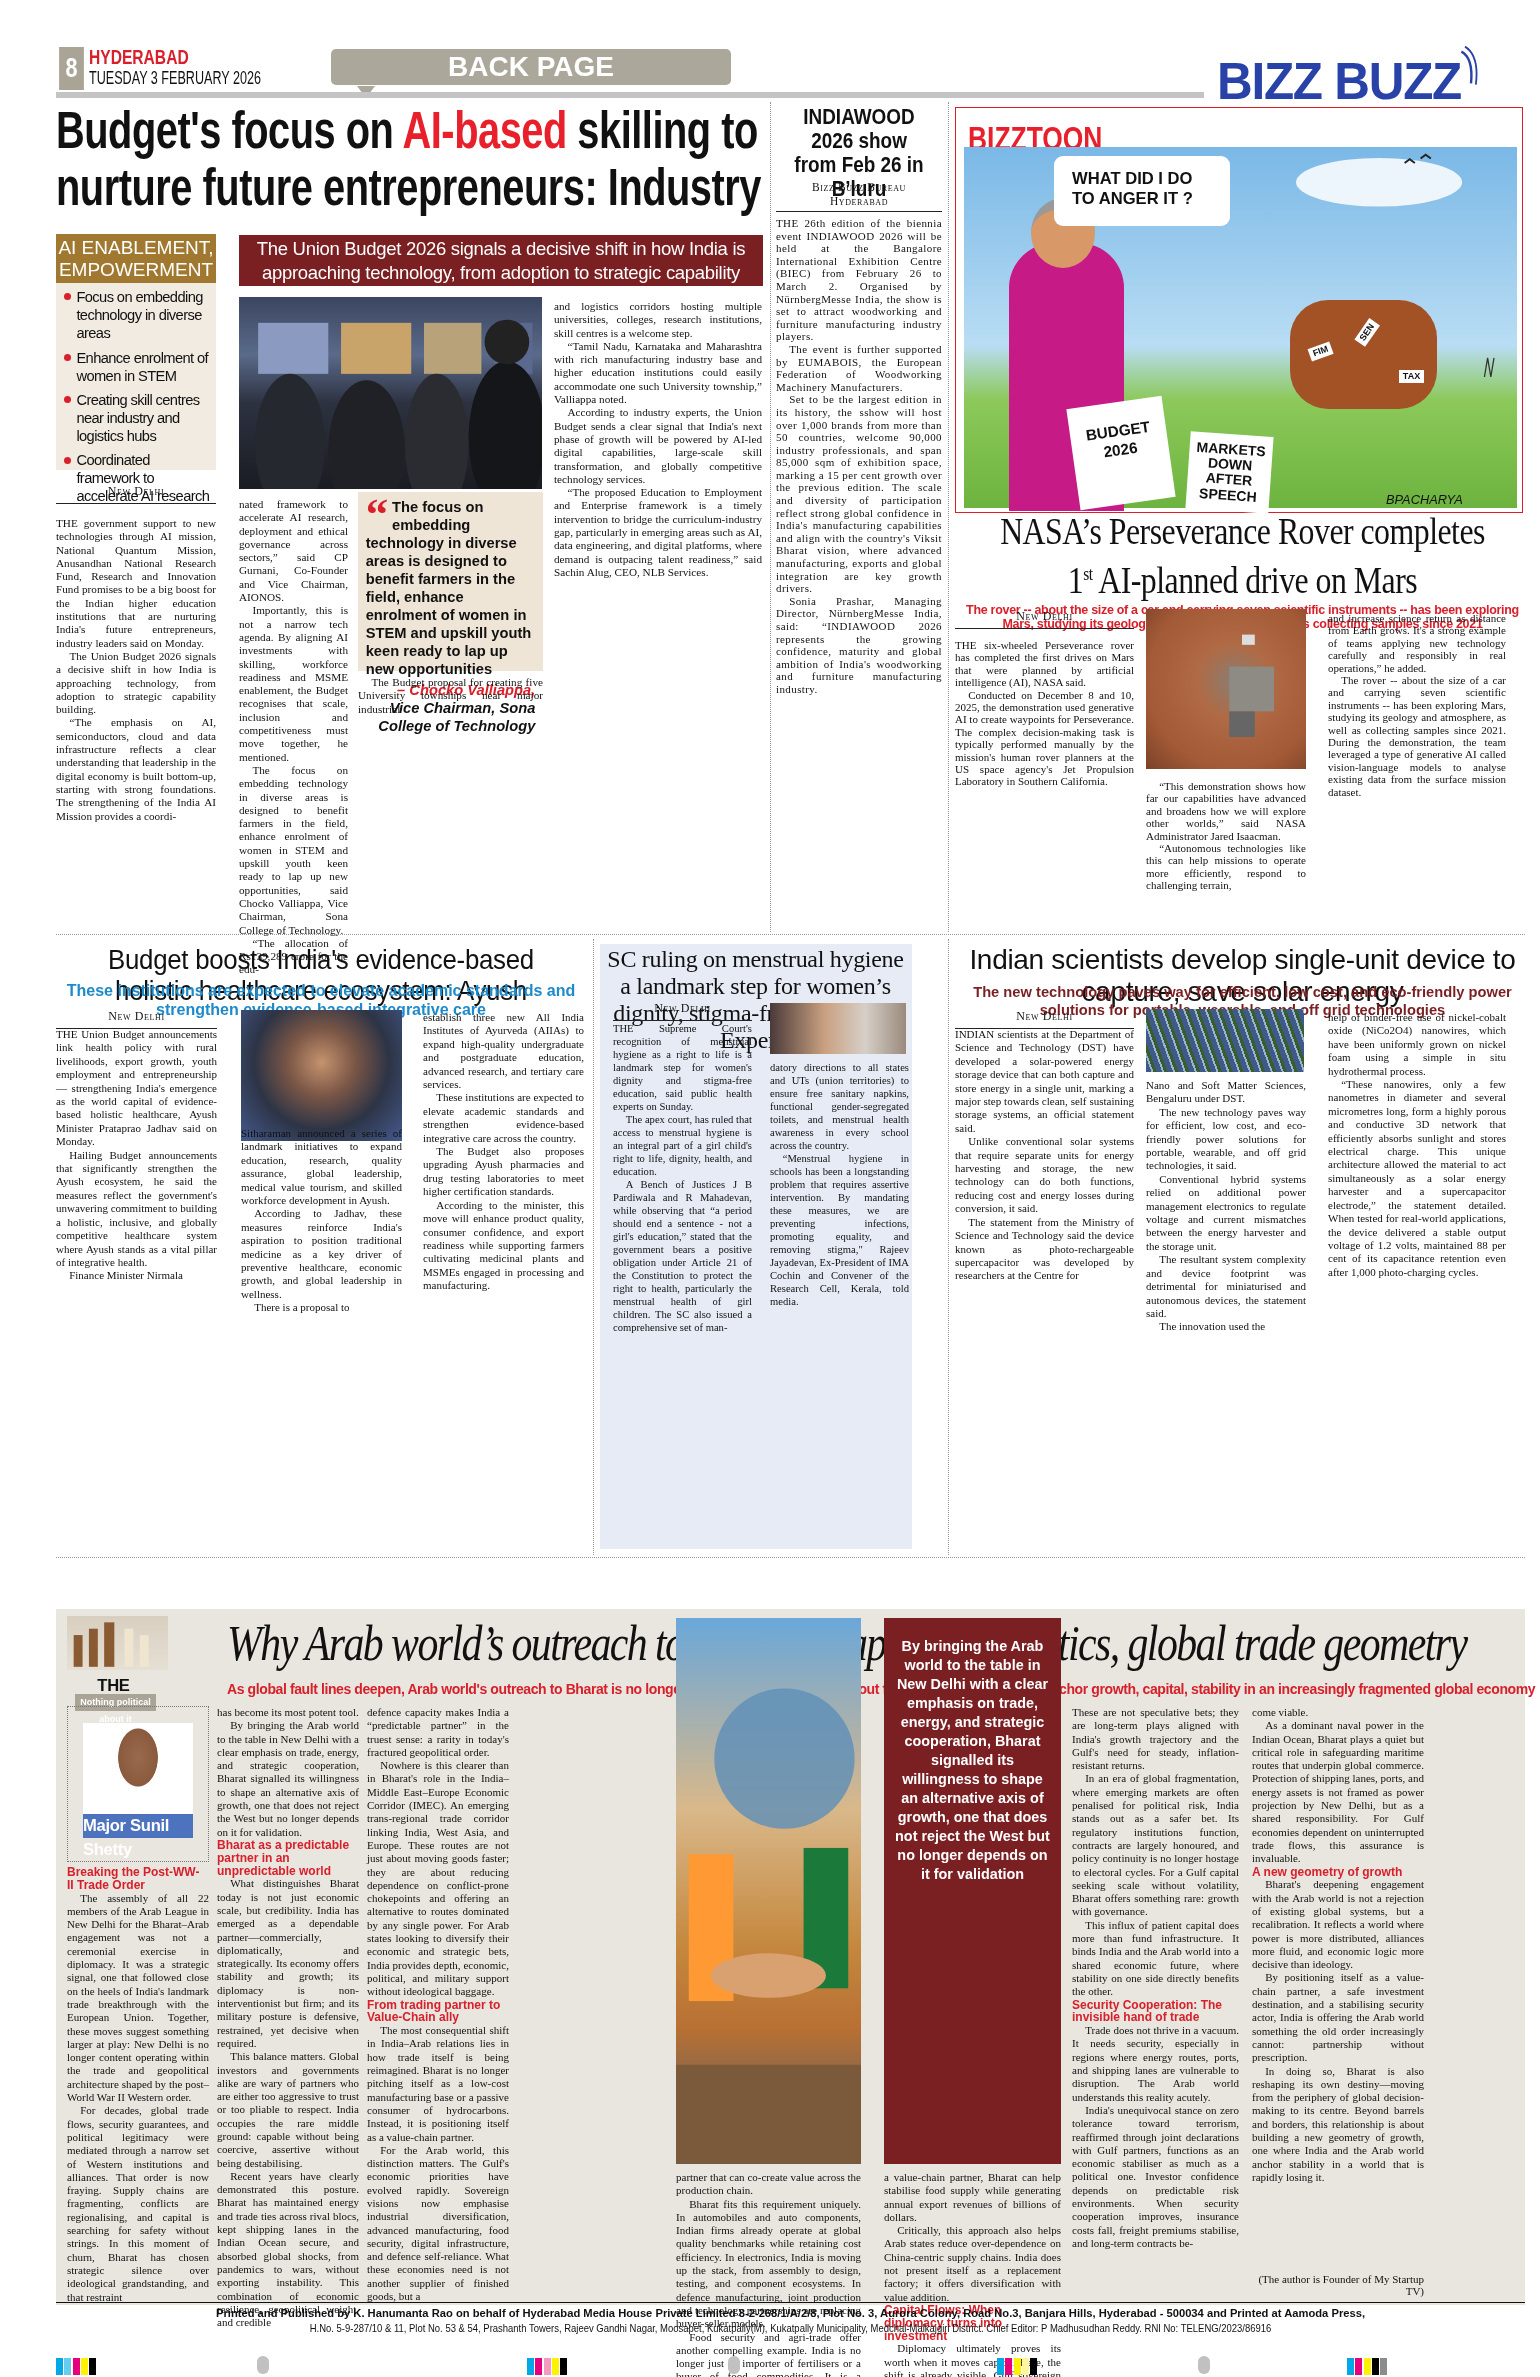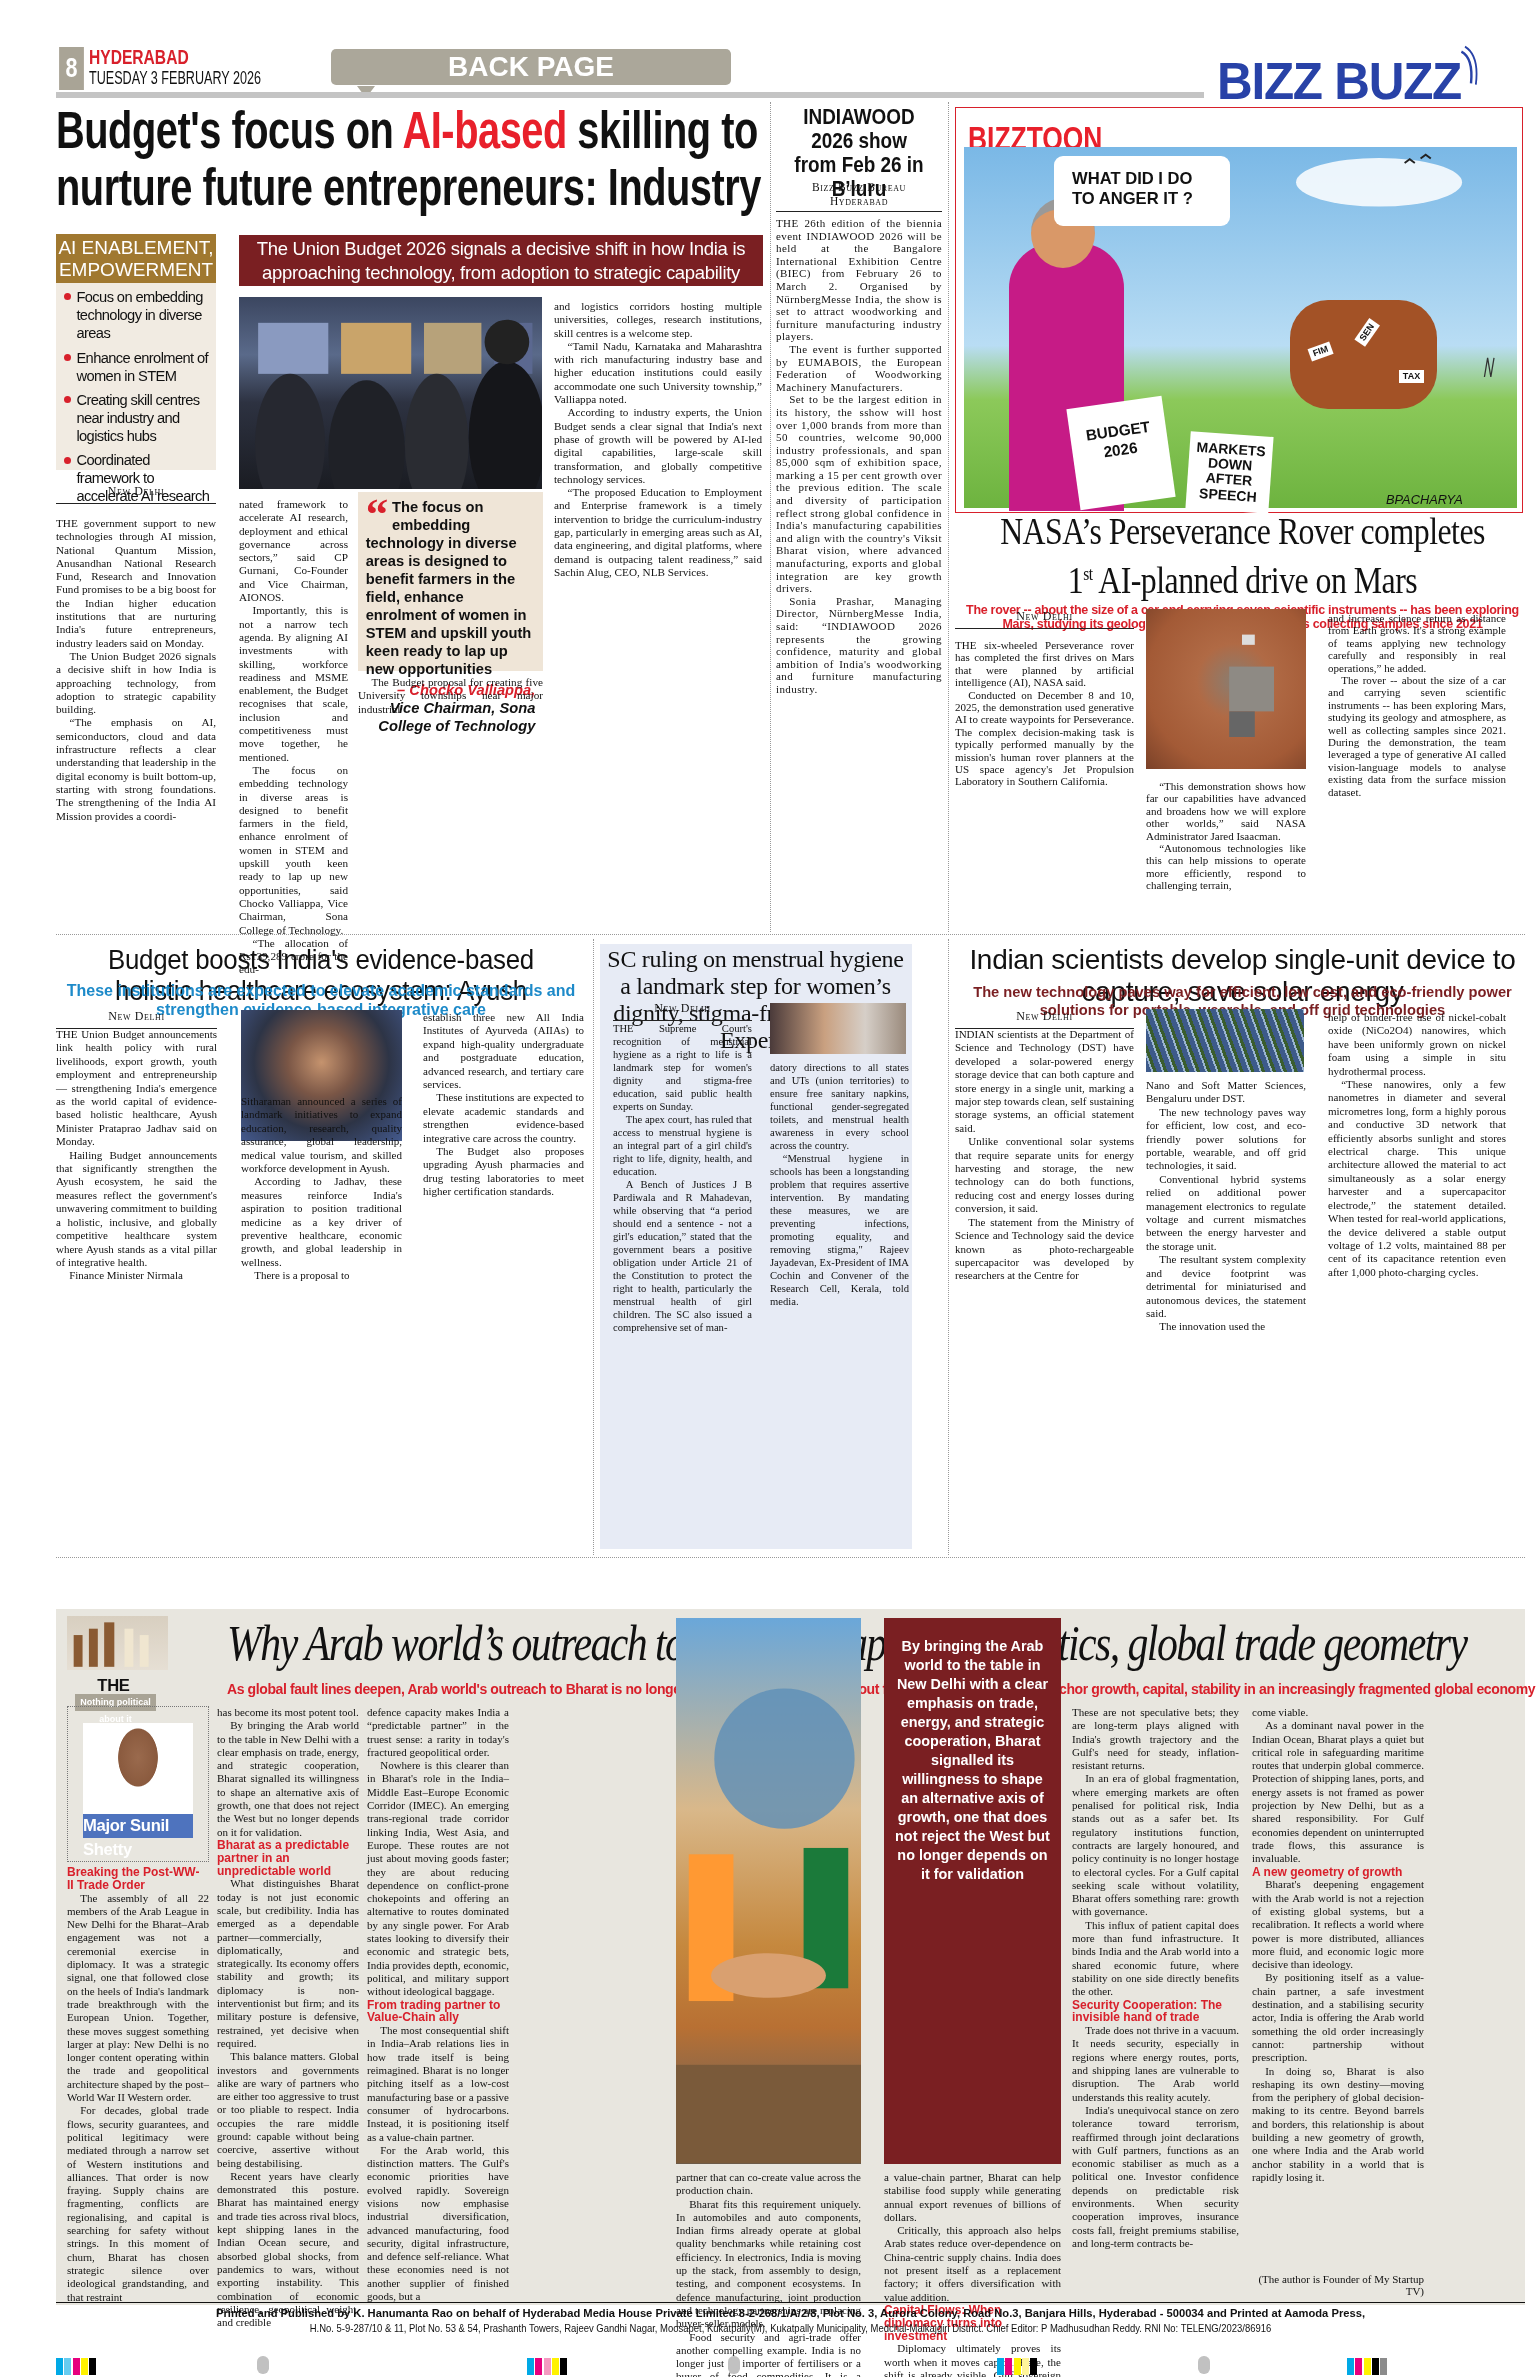--- a/index.html
+++ b/index.html
@@ -226,29 +226,30 @@
 
 <div id="ayush-head" class="abs">Budget boosts India's evidence-based holistic healthcare ecosystem: Ayush Minister</div>
 <div id="ayush-deck" class="abs" style="top:981px">These institutions are expected to elevate academic standards and strengthen evidence-based integrative care</div>
 <div class="dateline" style="left:56px;top:1009px;width:161px">New Delhi</div>
 <div id="ayush-photo" class="photo"></div>
 <div class="col" id="ay-c1" style="left:56px;top:1028px;width:161px;font-size:11px;line-height:13.4px">
     <p class="first">THE Union Budget announcements link health policy with rural livelihoods, export growth, youth employment and entrepreneurship — strengthening India's emergence as the world capital of evidence-based holistic healthcare, Ayush Minister Prataprao Jadhav said on Monday.</p>
     <p>Hailing Budget announcements that significantly strengthen the Ayush ecosystem, he said the measures reflect the government's unwavering commitment to building a holistic, inclusive, and globally competitive healthcare system where Ayush stands as a vital pillar of integrative health.</p>
     <p>Finance Minister Nirmala</p>
   </div>
-<div class="col" id="ay-c2" style="left:241px;top:1095px;width:161px;font-size:11px;line-height:13.4px">
+<div class="col" id="ay-c2" style="left:241px;top:1127px;width:161px;font-size:11px;line-height:13.4px">
     <p class="first">Sitharaman announced a series of landmark initiatives to expand education, research, quality assurance, global leadership, medical value tourism, and skilled workforce development in Ayush.</p>
     <p>According to Jadhav, these measures reinforce India's aspiration to position traditional medicine as a key driver of preventive healthcare, economic growth, and global leadership in wellness.</p>
     <p>There is a proposal to</p>
   </div>
 <div class="col" id="ay-c3" style="left:423px;top:1011px;width:161px;font-size:11px;line-height:13.4px">
     <p class="first">establish three new All India Institutes of Ayurveda (AIIAs) to expand high-quality undergraduate and postgraduate education, advanced research, and tertiary care services.</p>
     <p>These institutions are expected to elevate academic standards and strengthen evidence-based integrative care across the country.</p>
     <p>The Budget also proposes upgrading Ayush pharmacies and drug testing laboratories to meet higher certification standards.</p>
+    <p>According to the minister, this move will enhance product quality, consumer confidence, and export readiness while supporting farmers cultivating medicinal plants and MSMEs engaged in processing and manufacturing.</p>
   </div>
 <div class="vrule" style="left:593px;top:939px;height:616px"></div>
 
 <div id="sc-box" class="abs"></div>
 <div id="sc-head" class="abs">SC ruling on menstrual hygiene a landmark step for women’s dignity, stigma-free education: Experts</div>
 <div class="dateline" style="left:613px;top:1001px;width:139px">New Delhi</div>
 <div id="sc-photo" class="photo"></div>
 <div class="col" id="sc-c1" style="left:613px;top:1022px;width:139px;font-size:10.6px;line-height:13px">
     <p class="first">THE Supreme Court's recognition of menstrual hygiene as a right to life is a landmark step for women's dignity and stigma-free education, said public health experts on Sunday.</p>
     <p>The apex court, has ruled that access to menstrual hygiene is an integral part of a girl child's right to life, dignity, health, and education.</p>

